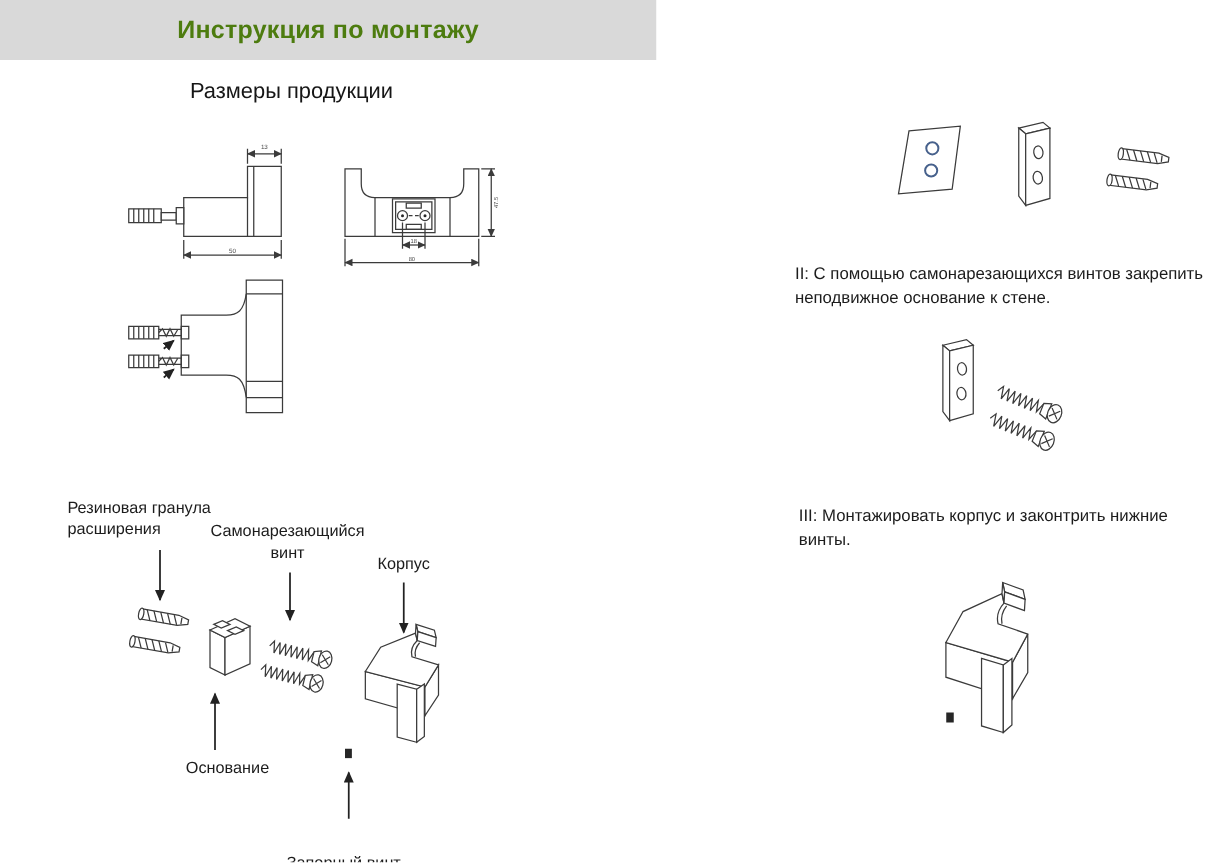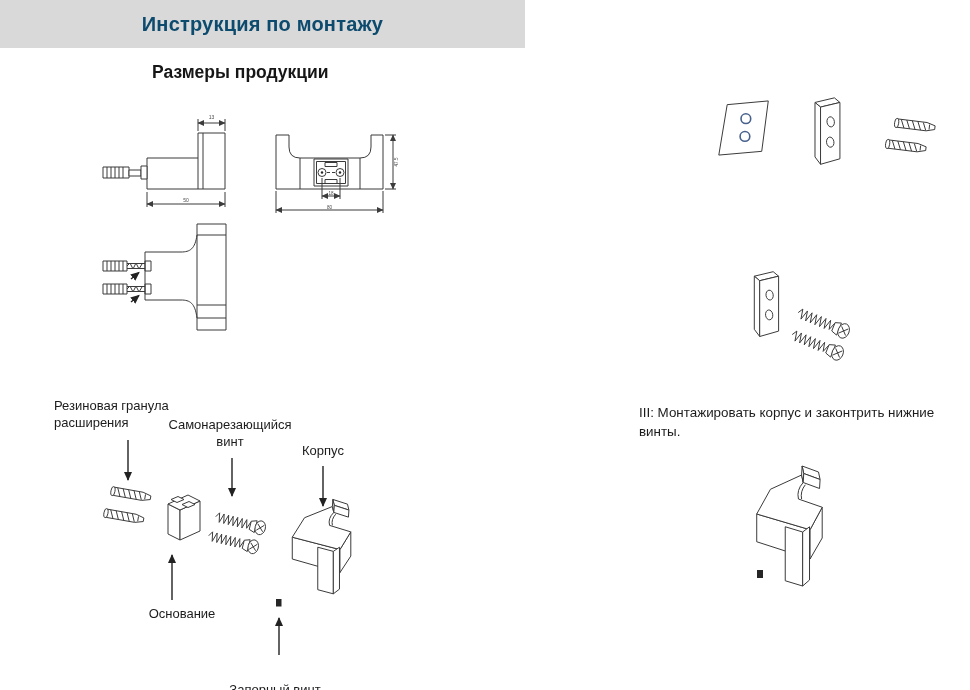--- a/index.html
+++ b/index.html
@@ -3,22 +3,22 @@
 <meta charset="utf-8">
 <style>
   html,body{margin:0;padding:0;background:#fff;}
   .page{position:relative;width:970px;height:690px;background:#ffffff;
         font-family:"Liberation Sans",sans-serif;color:#1f1f1f;overflow:hidden;}
   .abs{position:absolute;}
   svg{display:block;overflow:visible;}
 
   .header-bar{position:absolute;left:0;top:0;width:525px;height:48px;background:#d9d9d9;
               display:flex;align-items:center;justify-content:center;}
-  .header-title{font-size:20px;font-weight:600;letter-spacing:.2px;color:#0c4a6e;}
-  .subtitle{position:absolute;left:152px;top:62px;font-size:17.5px;font-weight:700;color:#161616;}
+  .header-title{font-size:20px;font-weight:600;letter-spacing:.2px;color:#4d7c0f;}
+  .subtitle{position:absolute;left:152px;top:62px;font-size:17.5px;font-weight:400;color:#161616;}
 
   .step-text{position:absolute;font-size:13.4px;line-height:18.6px;color:#1c1c1c;}
   .lbl{position:absolute;font-size:13px;line-height:16.5px;color:#1c1c1c;}
   .center{text-align:center;}
 
   .ln{fill:none;stroke:#3b3b3b;stroke-width:1;vector-effect:non-scaling-stroke;}
   .fw{fill:#ffffff;stroke:#3b3b3b;stroke-width:1;vector-effect:non-scaling-stroke;}
   .dk{fill:#262626;stroke:none;}
   .bl{fill:none;stroke:#47618c;stroke-width:1.6;vector-effect:non-scaling-stroke;}
   .dim{font-size:5px;fill:#4a4a4a;font-family:"Liberation Sans",sans-serif;}
@@ -212,20 +212,21 @@
     <use href="#sym-template" x="26" y="6" width="56" height="60"></use>
     <use href="#sym-plate" x="118" y="4" width="38" height="72"></use>
     <g transform="translate(203,24) rotate(7)">
       <use href="#sym-dowel" width="47" height="13"></use>
     </g>
     <g transform="translate(194,45) rotate(7)">
       <use href="#sym-dowel" width="47" height="13"></use>
     </g>
   </svg>
 
+  <div class="step-text" style="left:636px;top:210px;width:332px">II: С помощью самонарезающихся винтов закрепить неподвижное основание к стене.</div>
   <svg class="abs" style="left:720px;top:258px" width="235" height="125" viewBox="0 0 235 125">
     <use href="#sym-plate" x="28" y="8" width="36" height="78"></use>
     <g transform="translate(76,44) rotate(22)">
       <use href="#sym-screw" width="70" height="18"></use>
     </g>
     <g transform="translate(70,66) rotate(22)">
       <use href="#sym-screw" width="70" height="18"></use>
     </g>
   </svg>
 

